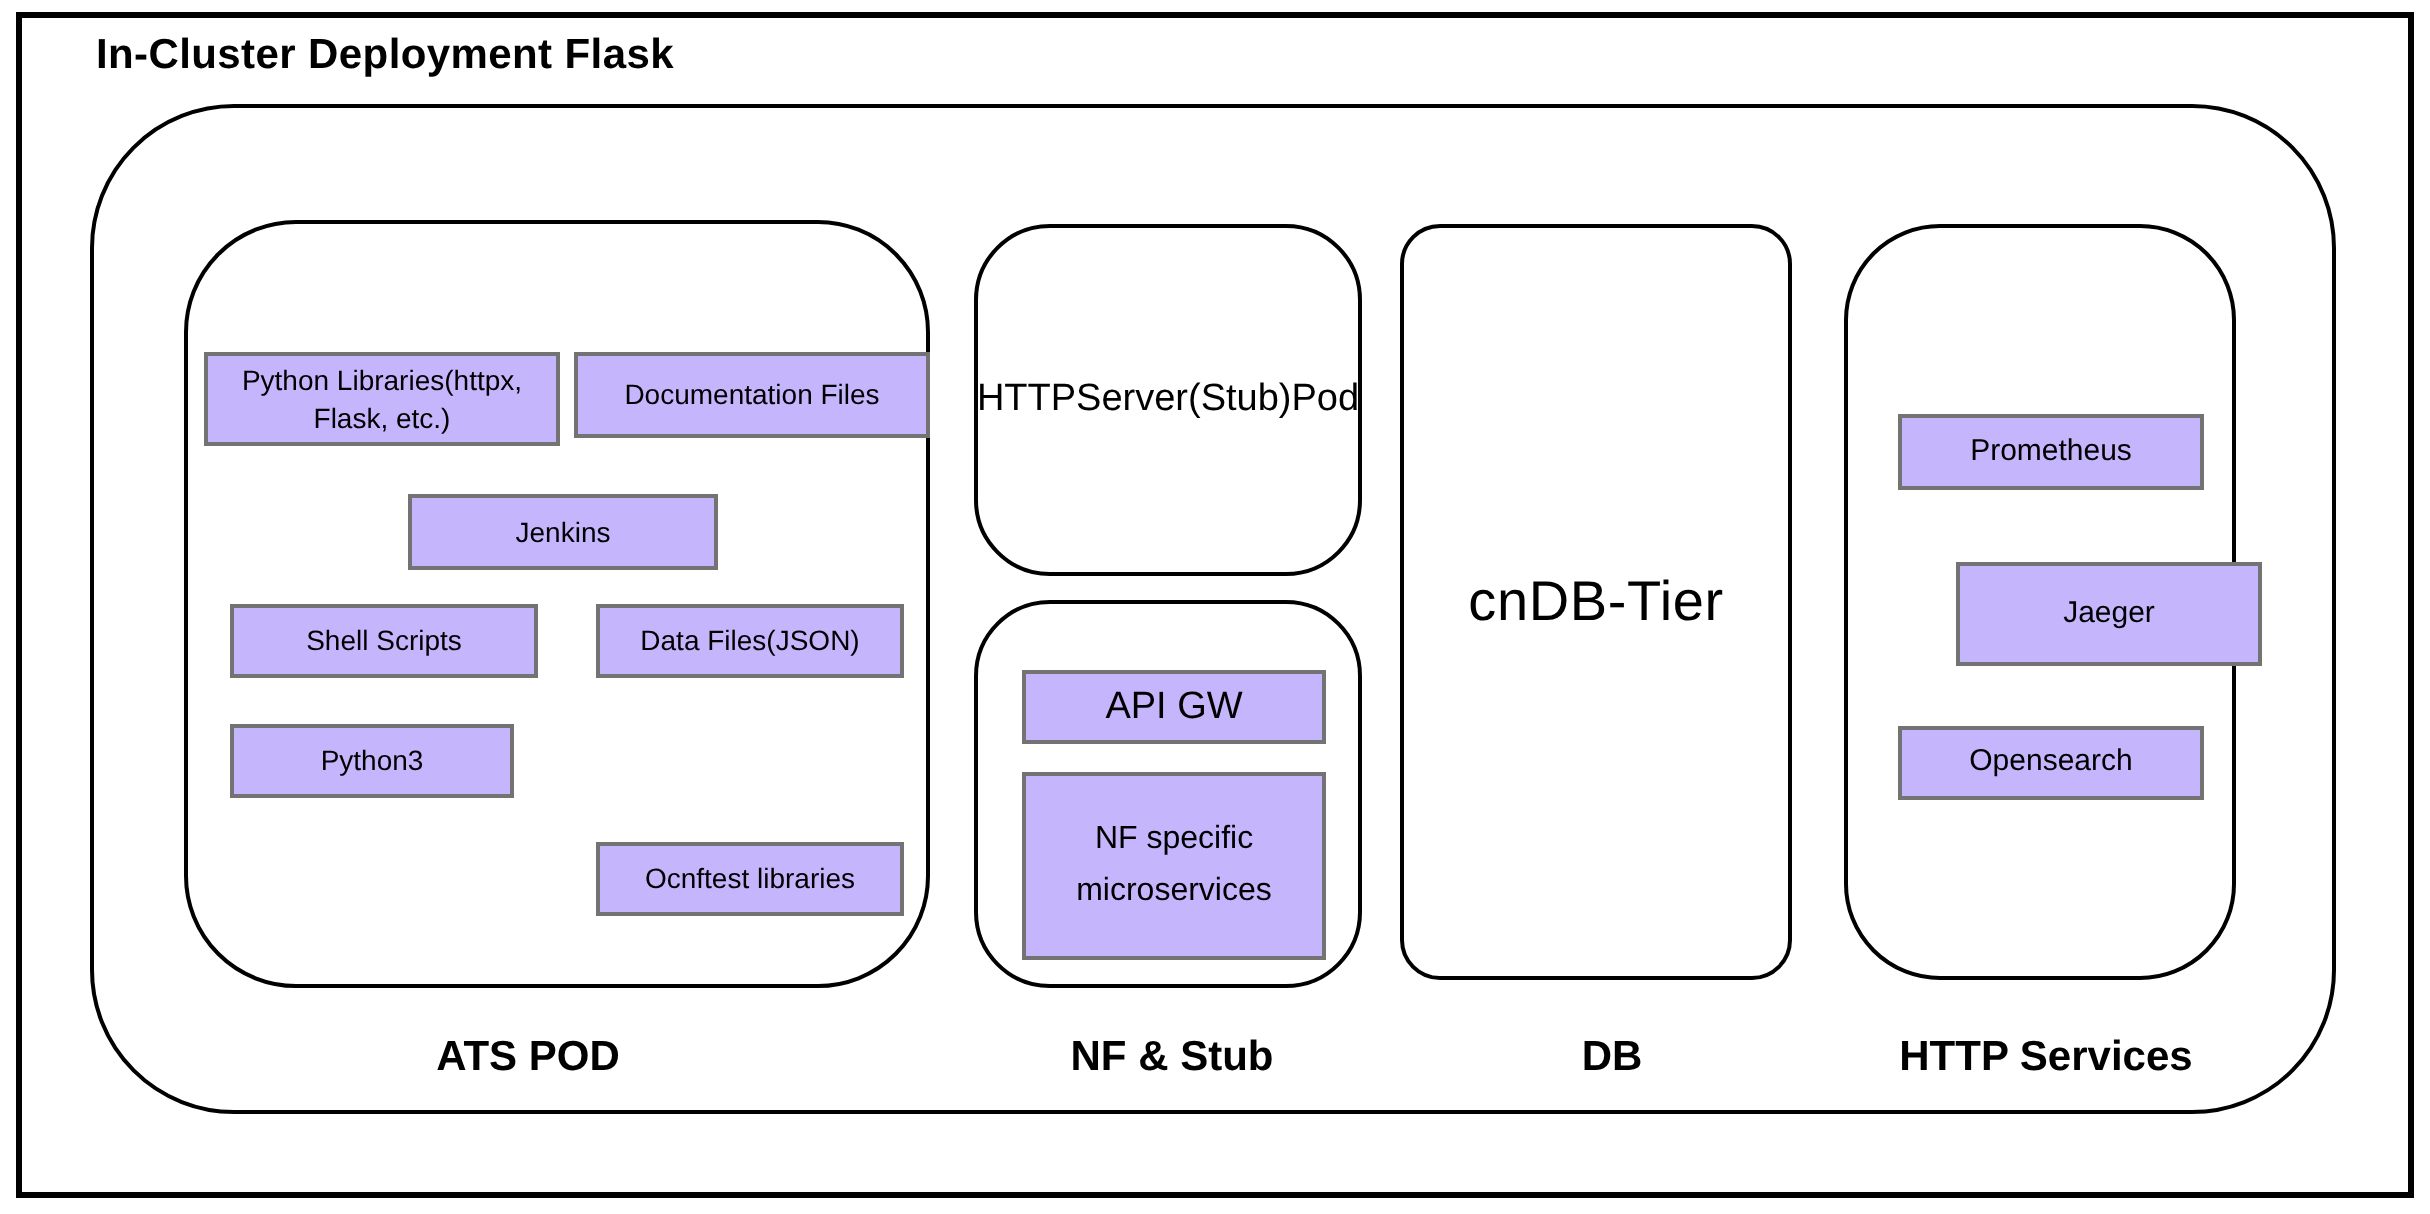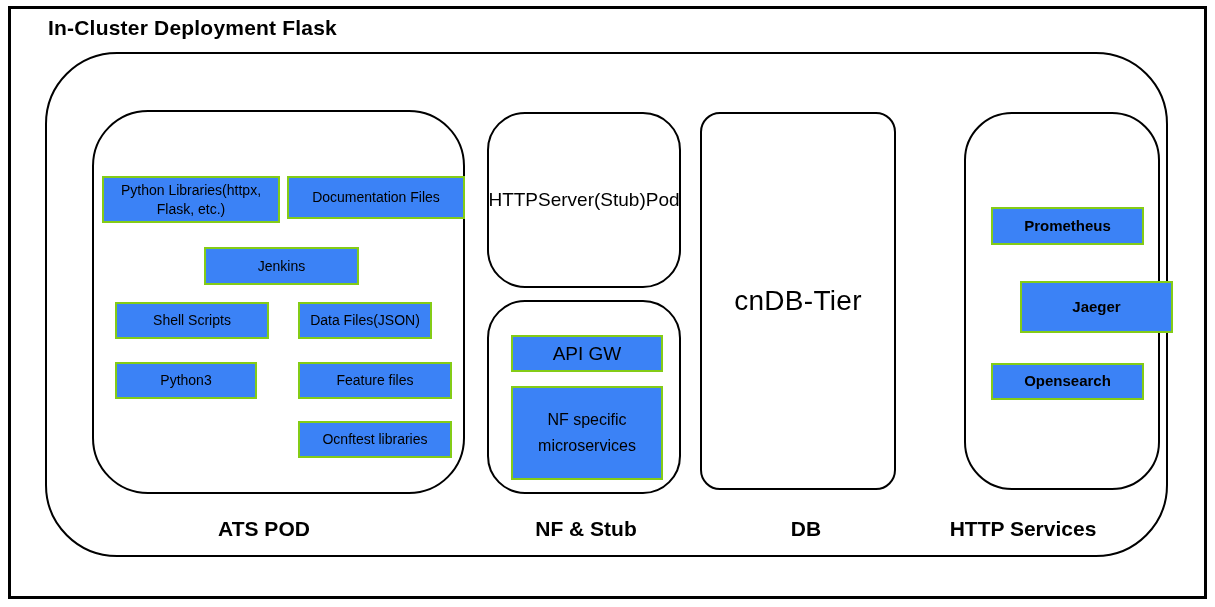--- a/index.html
+++ b/index.html
@@ -42,40 +42,40 @@
   }
   .column {
     position: absolute;
     border: 2px solid #000000;
     background: #ffffff;
   }
   .col-ats      { left: 92px;  top: 110px; width: 373px; height: 384px; border-radius: 56px; }
   .col-nf-http  { left: 487px; top: 112px; width: 194px; height: 176px; border-radius: 38px; }
   .col-nf-lower { left: 487px; top: 300px; width: 194px; height: 194px; border-radius: 38px; }
   .col-db       { left: 700px; top: 112px; width: 196px; height: 378px; border-radius: 20px; }
-  .col-occne    { left: 964px; top: 112px; width: 196px; height: 378px; border-radius: 48px; font-weight: bold; }
+  .col-occne    { left: 922px; top: 112px; width: 196px; height: 378px; border-radius: 48px; }
 
   .node {
     position: absolute;
-    border: 2px solid #84cc16;
-    background: #3b82f6;
+    border: 2px solid #737373;
+    background: #c4b5fd;
     display: flex;
     align-items: center;
     justify-content: center;
     text-align: center;
     font-size: 14px;
     line-height: 1.35;
     padding: 2px 6px;
   }
   
   .n-pylibs   { left: 8px;   top: 64px;  width: 178px; height: 47px; }
   .n-docs     { left: 193px; top: 64px;  width: 178px; height: 43px; }
   .n-jenkins  { left: 110px; top: 135px; width: 155px; height: 38px; }
   .n-shell    { left: 21px;  top: 190px; width: 154px; height: 37px; }
-  .n-datafile { left: 204px; top: 190px; width: 134px; height: 37px; }
+  .n-datafile { left: 204px; top: 190px; width: 154px; height: 37px; }
   .n-python3  { left: 21px;  top: 250px; width: 142px; height: 37px; }
   .n-feature  { left: 204px; top: 250px; width: 154px; height: 37px; }
   .n-behave   { left: 21px;  top: 309px; width: 154px; height: 37px; }
   .n-ocnftest { left: 204px; top: 309px; width: 154px; height: 37px; }
 
   
   .n-apigw { left: 22px; top: 33px; width: 152px; height: 37px; font-size: 19px; }
   .n-nfms  { left: 22px; top: 84px; width: 152px; height: 94px; font-size: 16px; line-height: 1.6; }
 
   
@@ -118,21 +118,20 @@
 
   <div class="cluster"></div>
 
   <div class="column col-ats">
     <div class="node n-pylibs">Python Libraries(httpx, Flask, etc.)</div>
     <div class="node n-docs">Documentation Files</div>
     <div class="node n-jenkins">Jenkins</div>
     <div class="node n-shell">Shell Scripts</div>
     <div class="node n-datafile">Data Files(JSON)</div>
     <div class="node n-python3">Python3</div>
-    <div class="node n-feature">Feature files</div>
     <div class="node n-ocnftest">Ocnftest libraries</div>
   </div>
 
   <div class="column col-nf-http">
     <div class="big-label http-pod-label">
       <span>HTTP</span>
       <span>Server(Stub)</span>
       <span>Pod</span>
     </div>
   </div>

